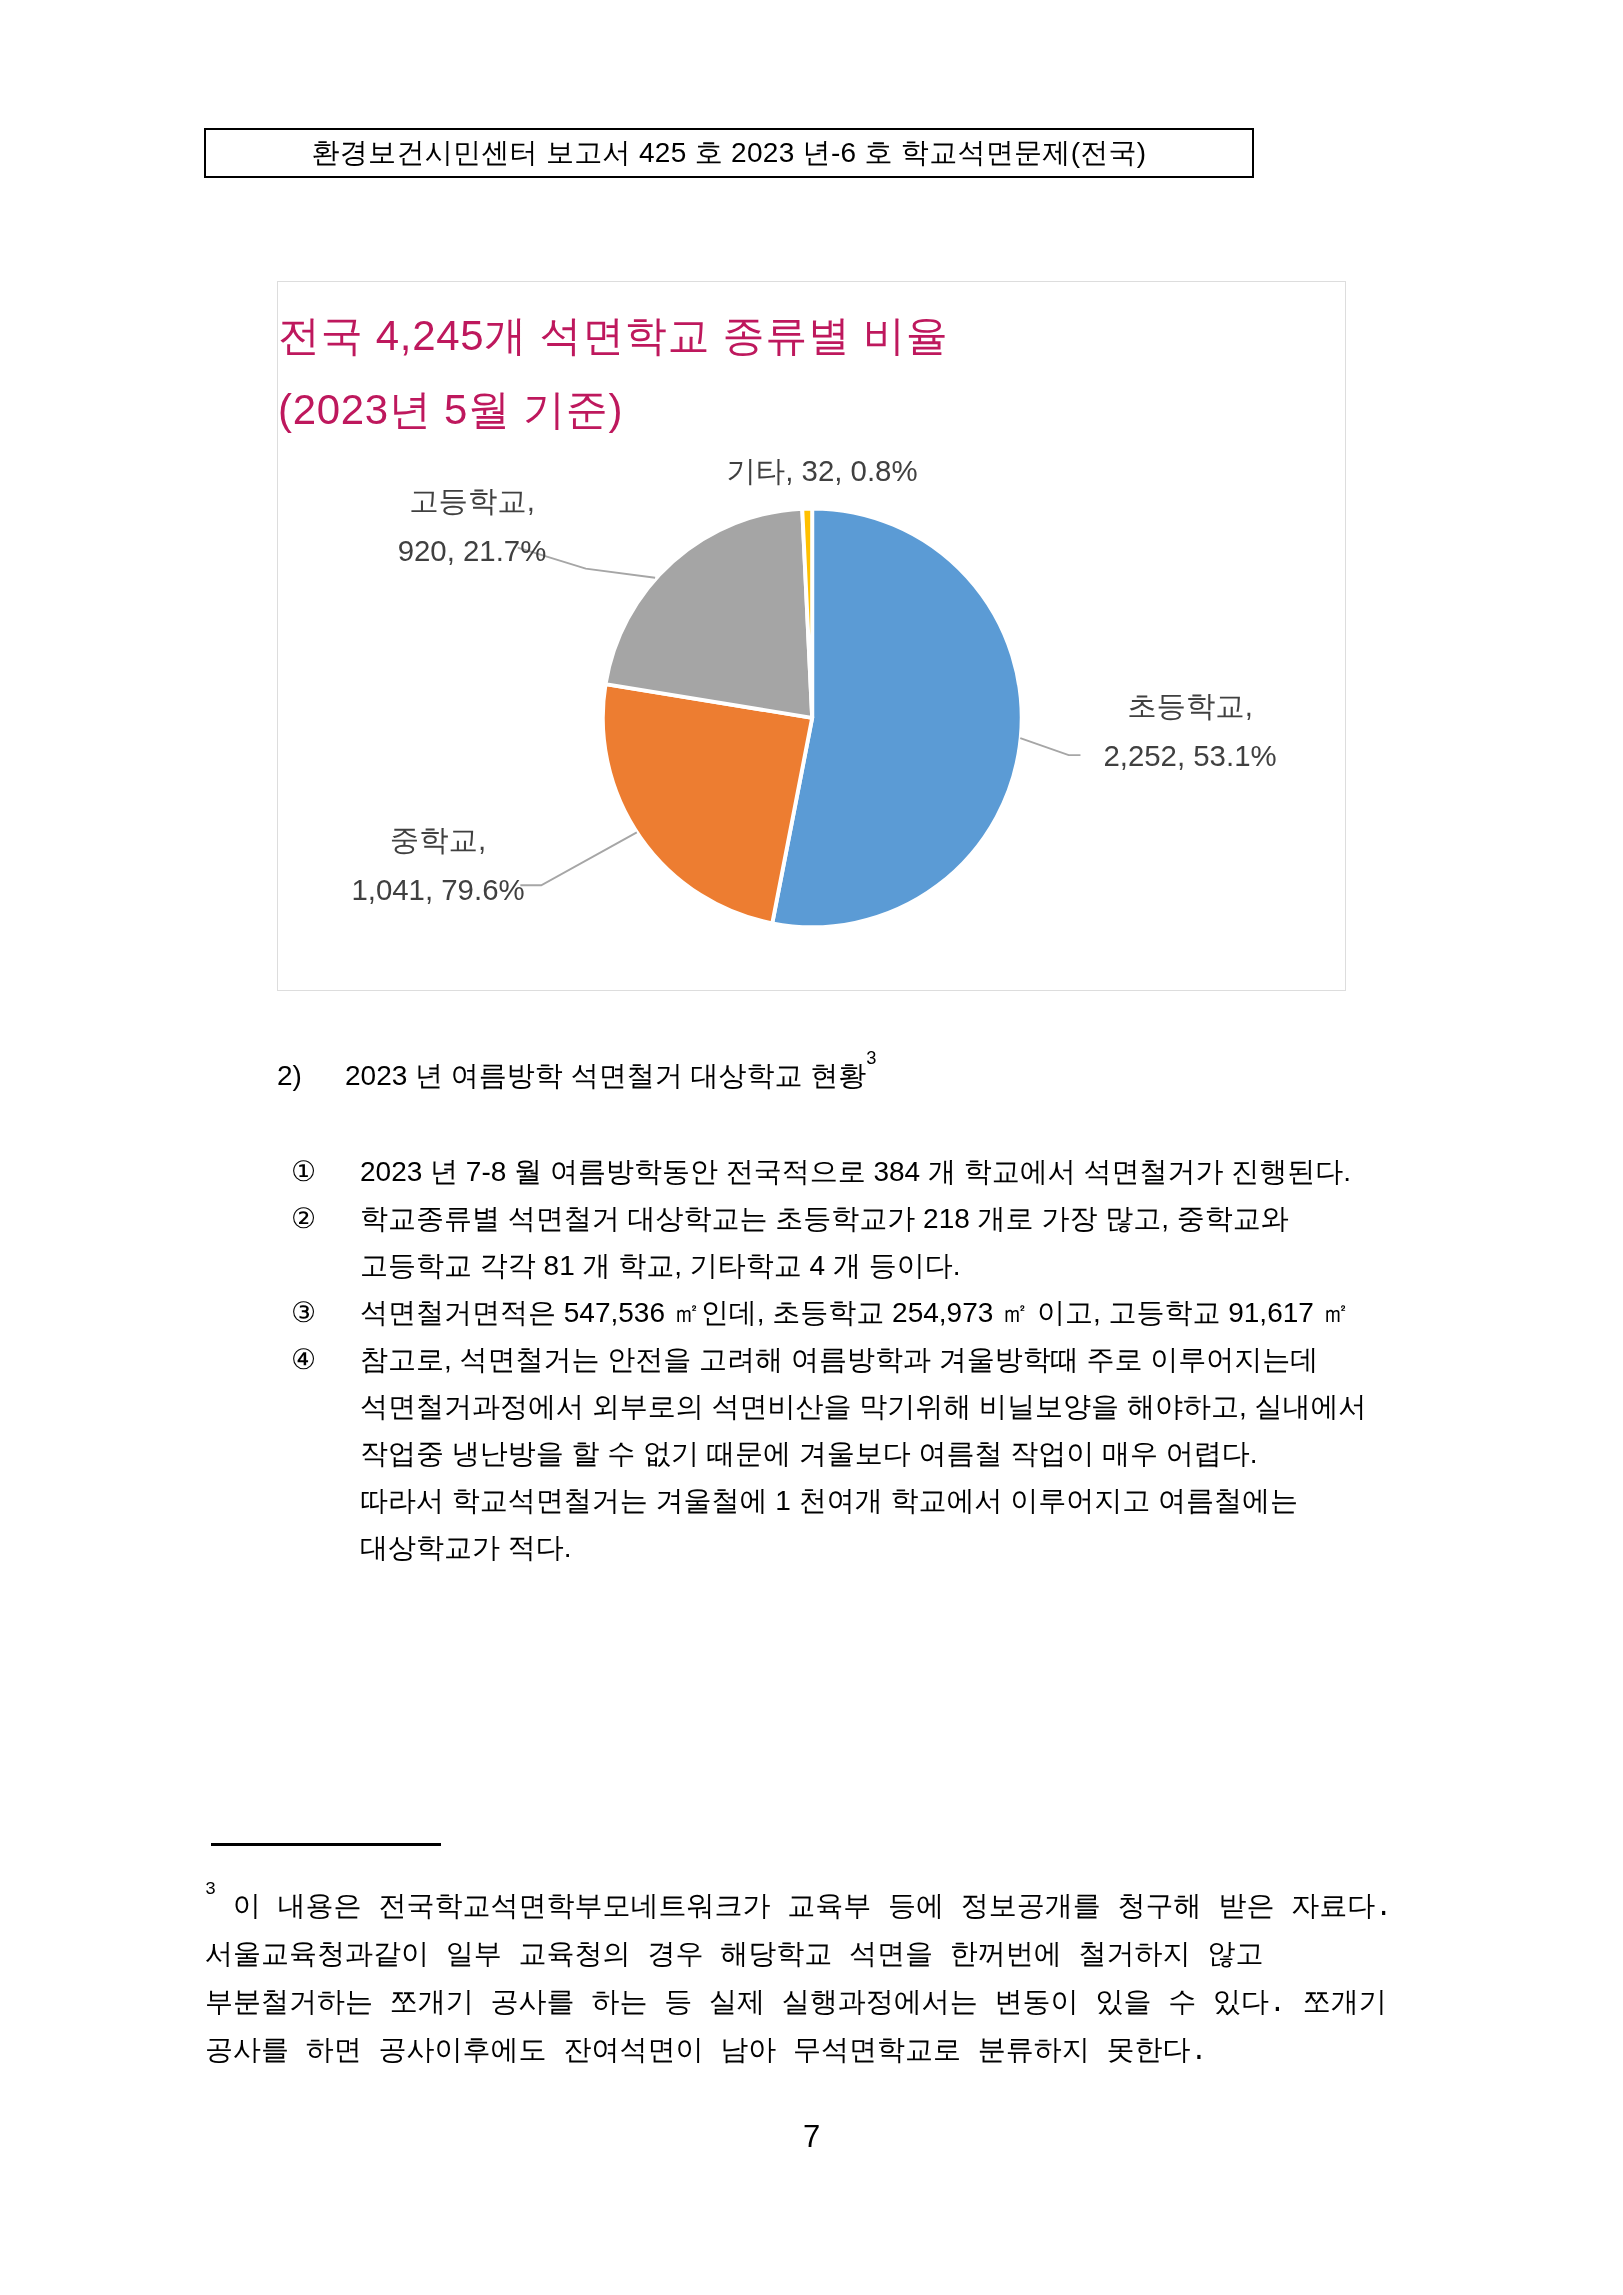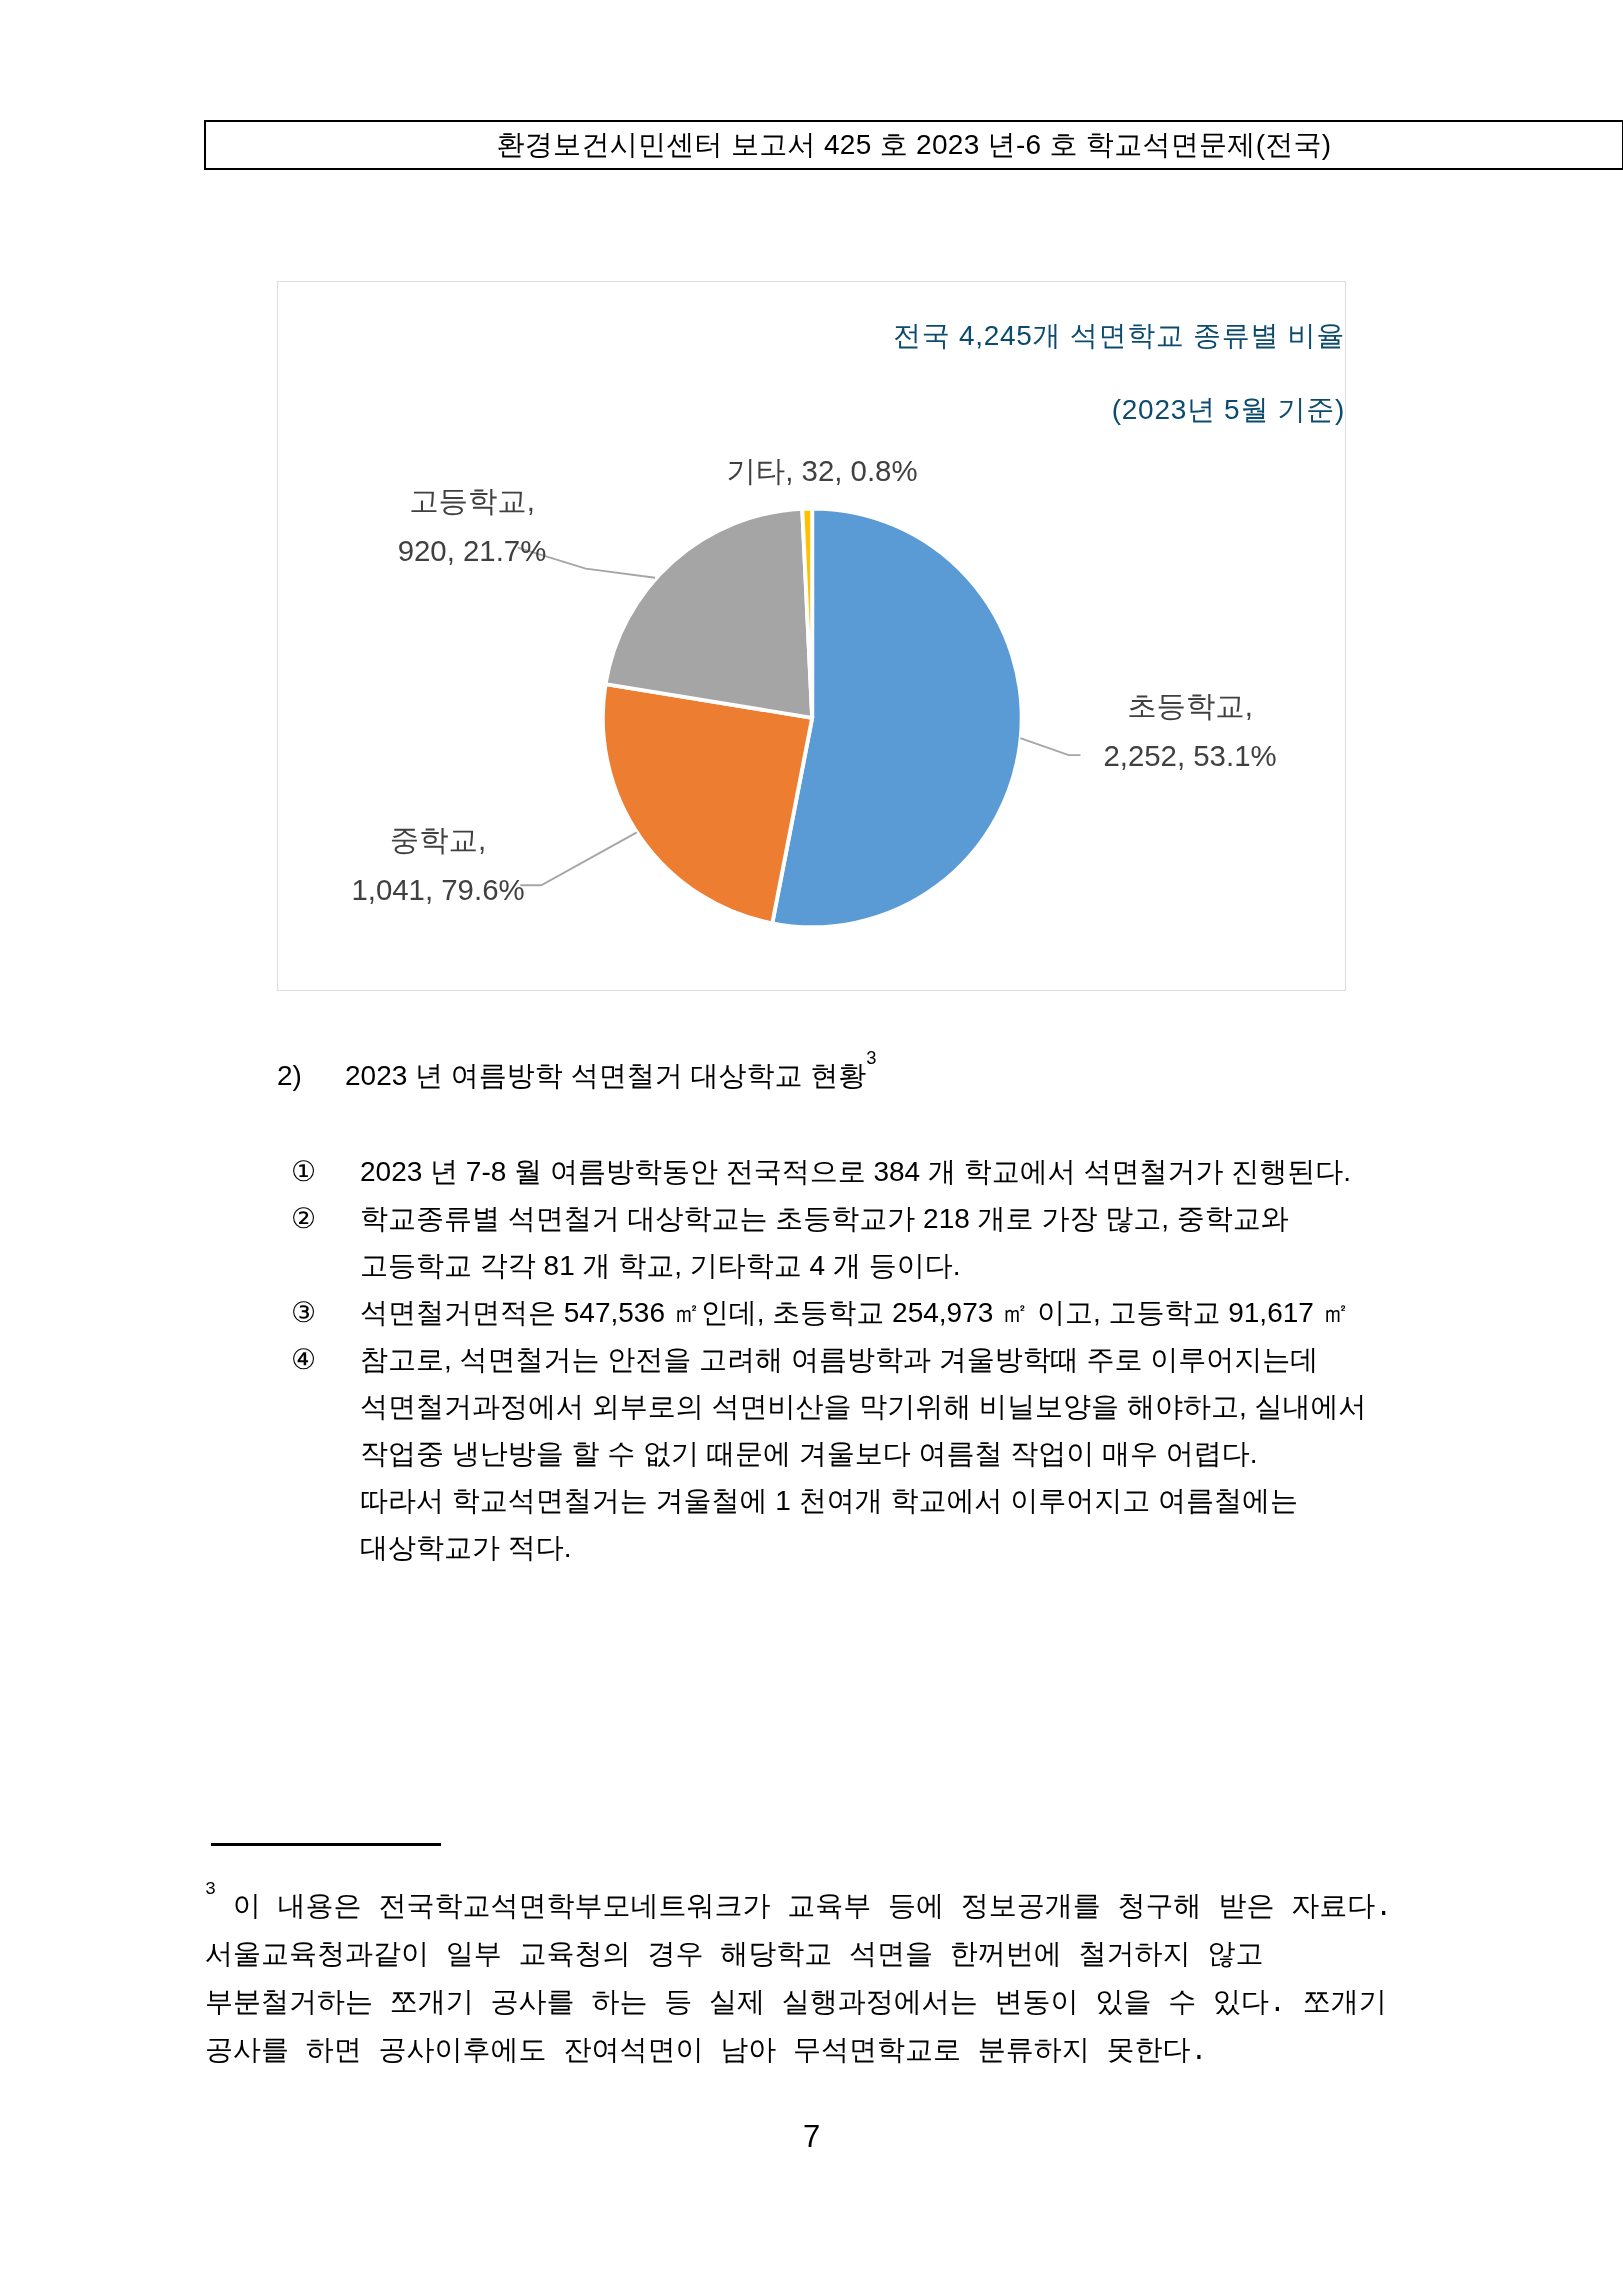--- a/index.html
+++ b/index.html
@@ -3,34 +3,34 @@
 <meta charset="utf-8">
 <style>
   html,body{margin:0;padding:0;background:#888;}
   .page{
     position:relative; width:1623px; height:2295px; background:#ffffff;
     font-family:"Liberation Sans","DejaVu Sans",sans-serif; color:#000;
     overflow:hidden; margin:0 auto;
   }
   
   .header-box{
-    position:absolute; left:204px; top:120px; width:1420px; height:50px;
+    position:absolute; left:204px; top:128px; width:1050px; height:50px;
     border:2.6px solid #000; box-sizing:border-box;
     display:flex; align-items:center; justify-content:center;
     font-size:28px; letter-spacing:0.3px; white-space:nowrap;
   }
   
   .chart-box{
     position:absolute; left:277px; top:281px; width:1069px; height:710px;
     border:1.3px solid #dddddd; box-sizing:border-box; background:#fff;
   }
   .chart-title{
     position:absolute; left:0; top:17px; width:100%;
-    text-align:right; font-size:28px; line-height:74px;
-    color:#0c4a6e; font-weight:400; letter-spacing:0.7px;
+    text-align:left; font-size:42px; line-height:74px;
+    color:#be185d; font-weight:400; letter-spacing:0.7px;
   }
   .pie-svg{position:absolute; left:0; top:0; width:1069px; height:710px;}
   .pie-label{
     position:absolute; color:#404040; font-size:29.4px; line-height:50px;
     white-space:nowrap; text-align:center;
   }
   #label-etc {left:524px;  top:164px; transform:translateX(-50%);margin-left:20px;}
   #label-high{left:194px;  top:194px; transform:translateX(-50%);}
   #label-elem{left:912px; top:399px; transform:translateX(-50%);}
   #label-jung{left:160px;  top:533px; transform:translateX(-50%);}

